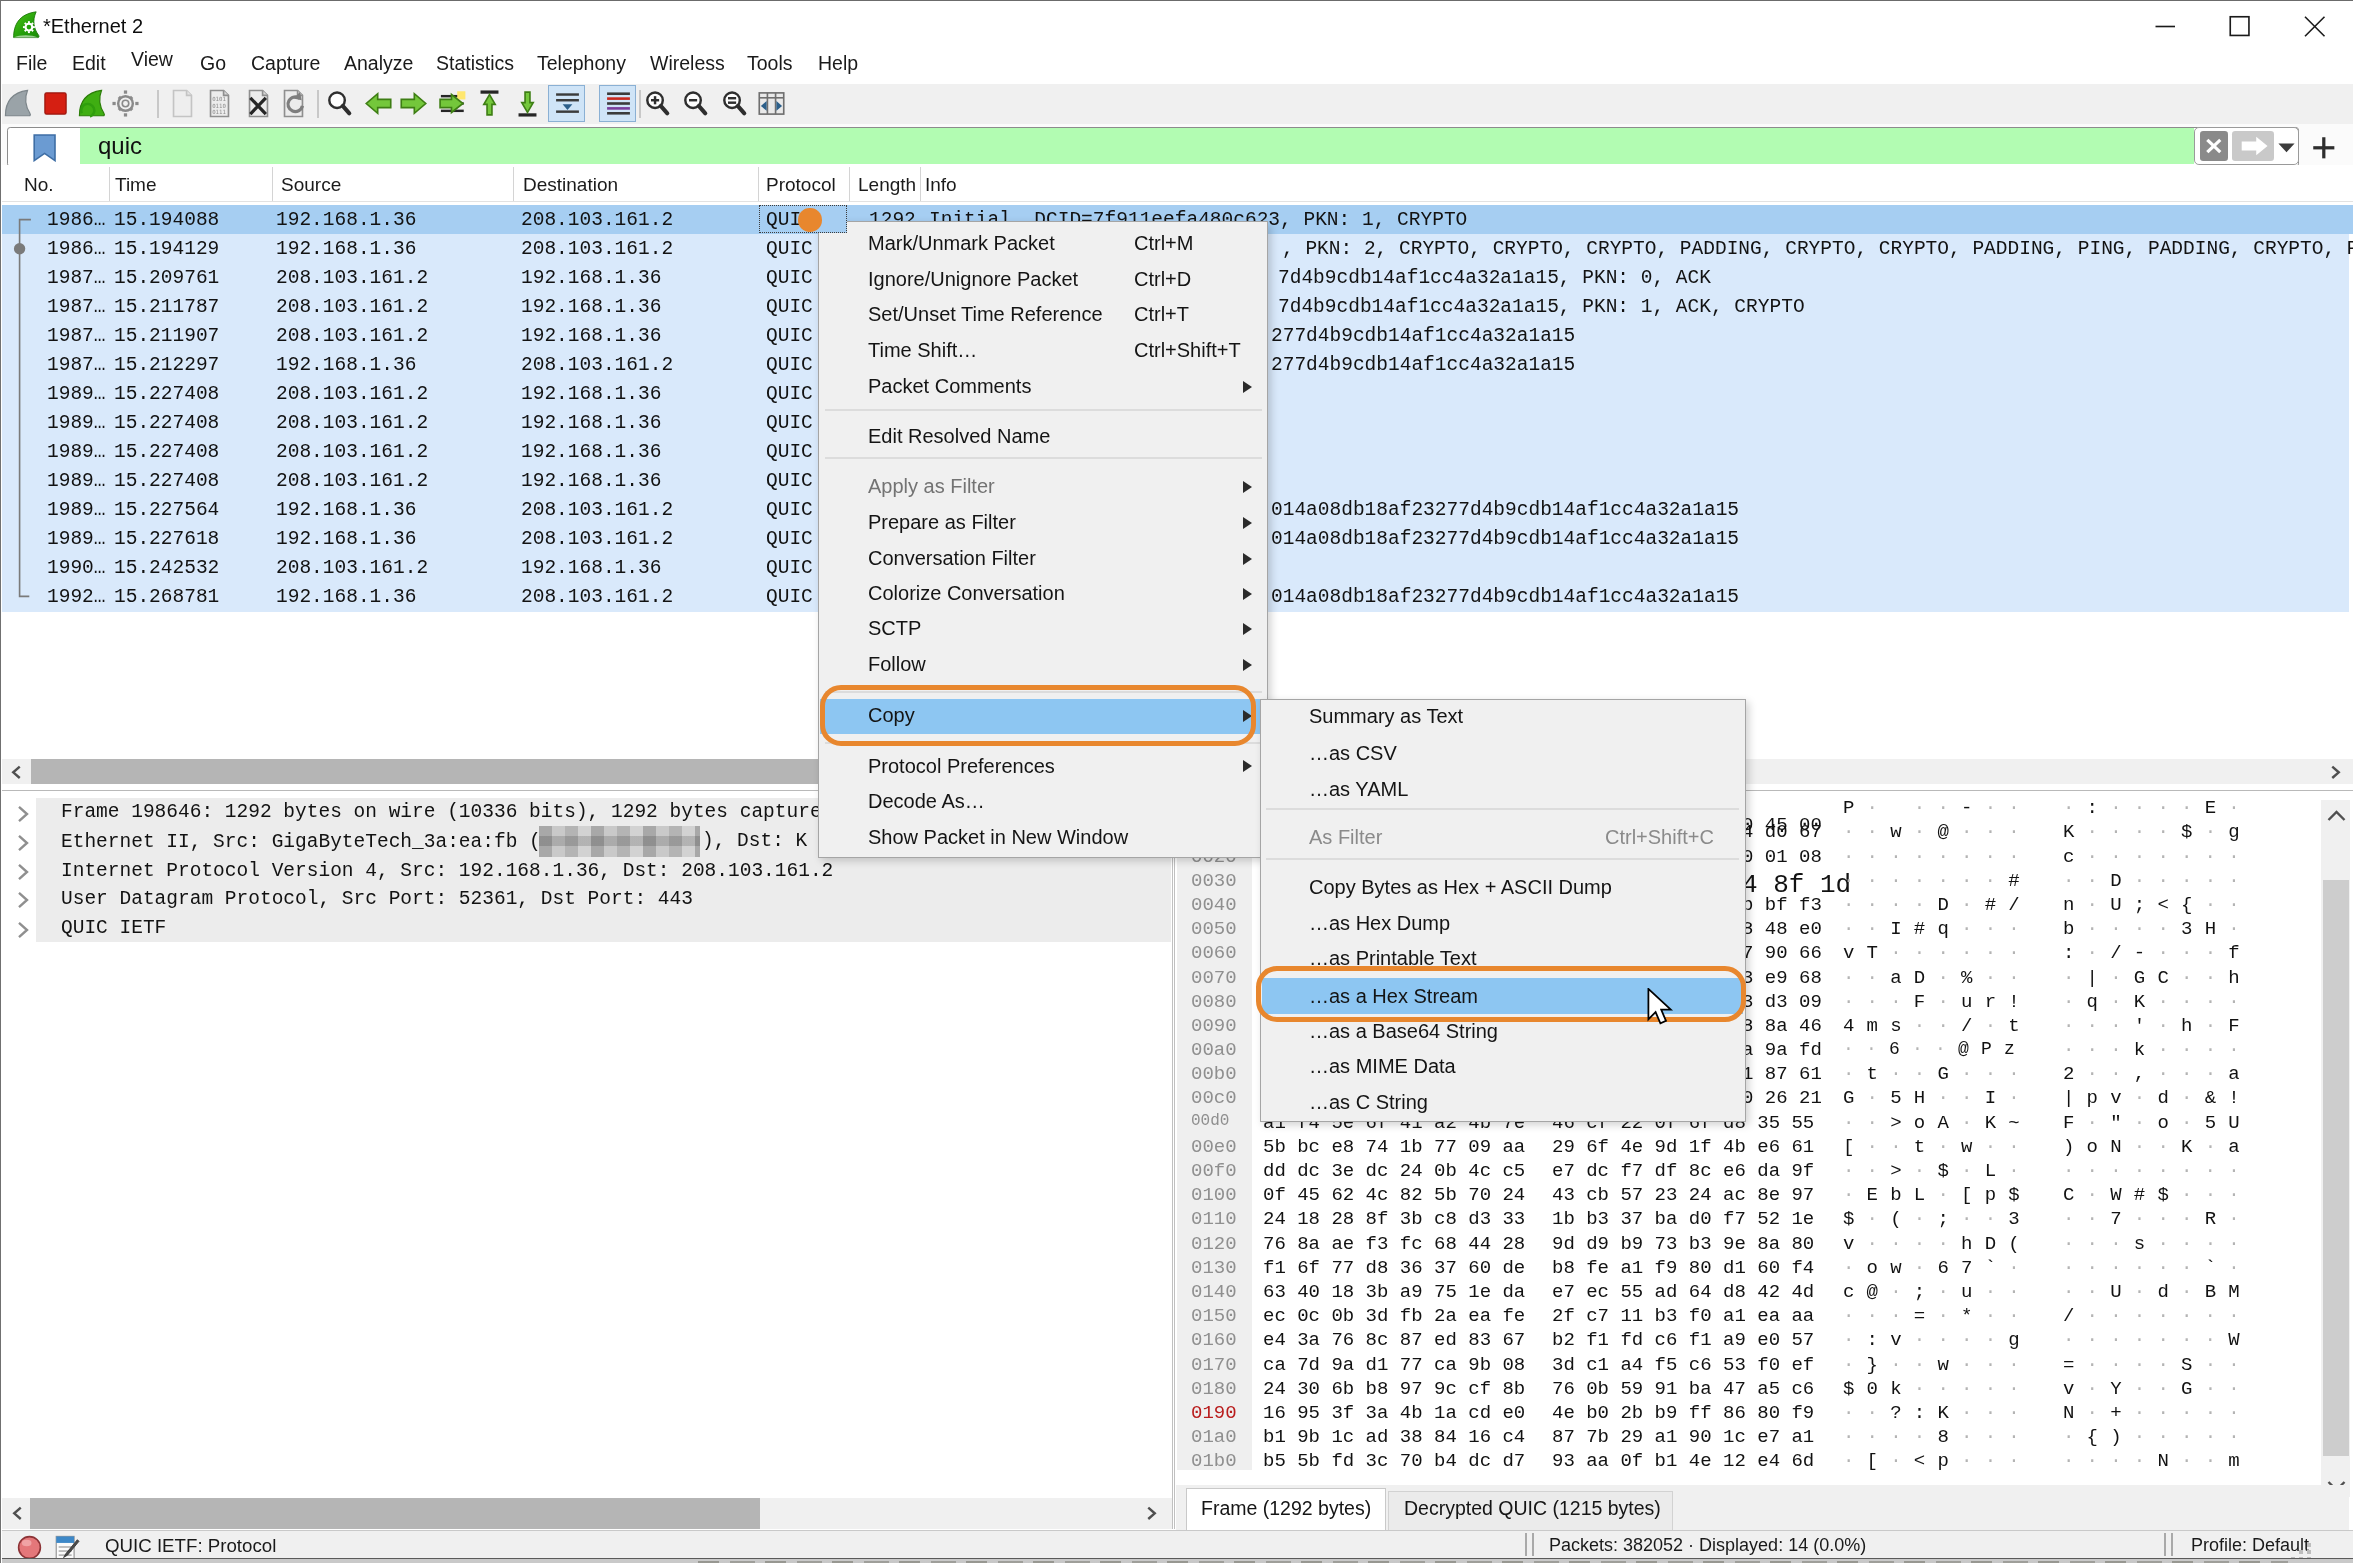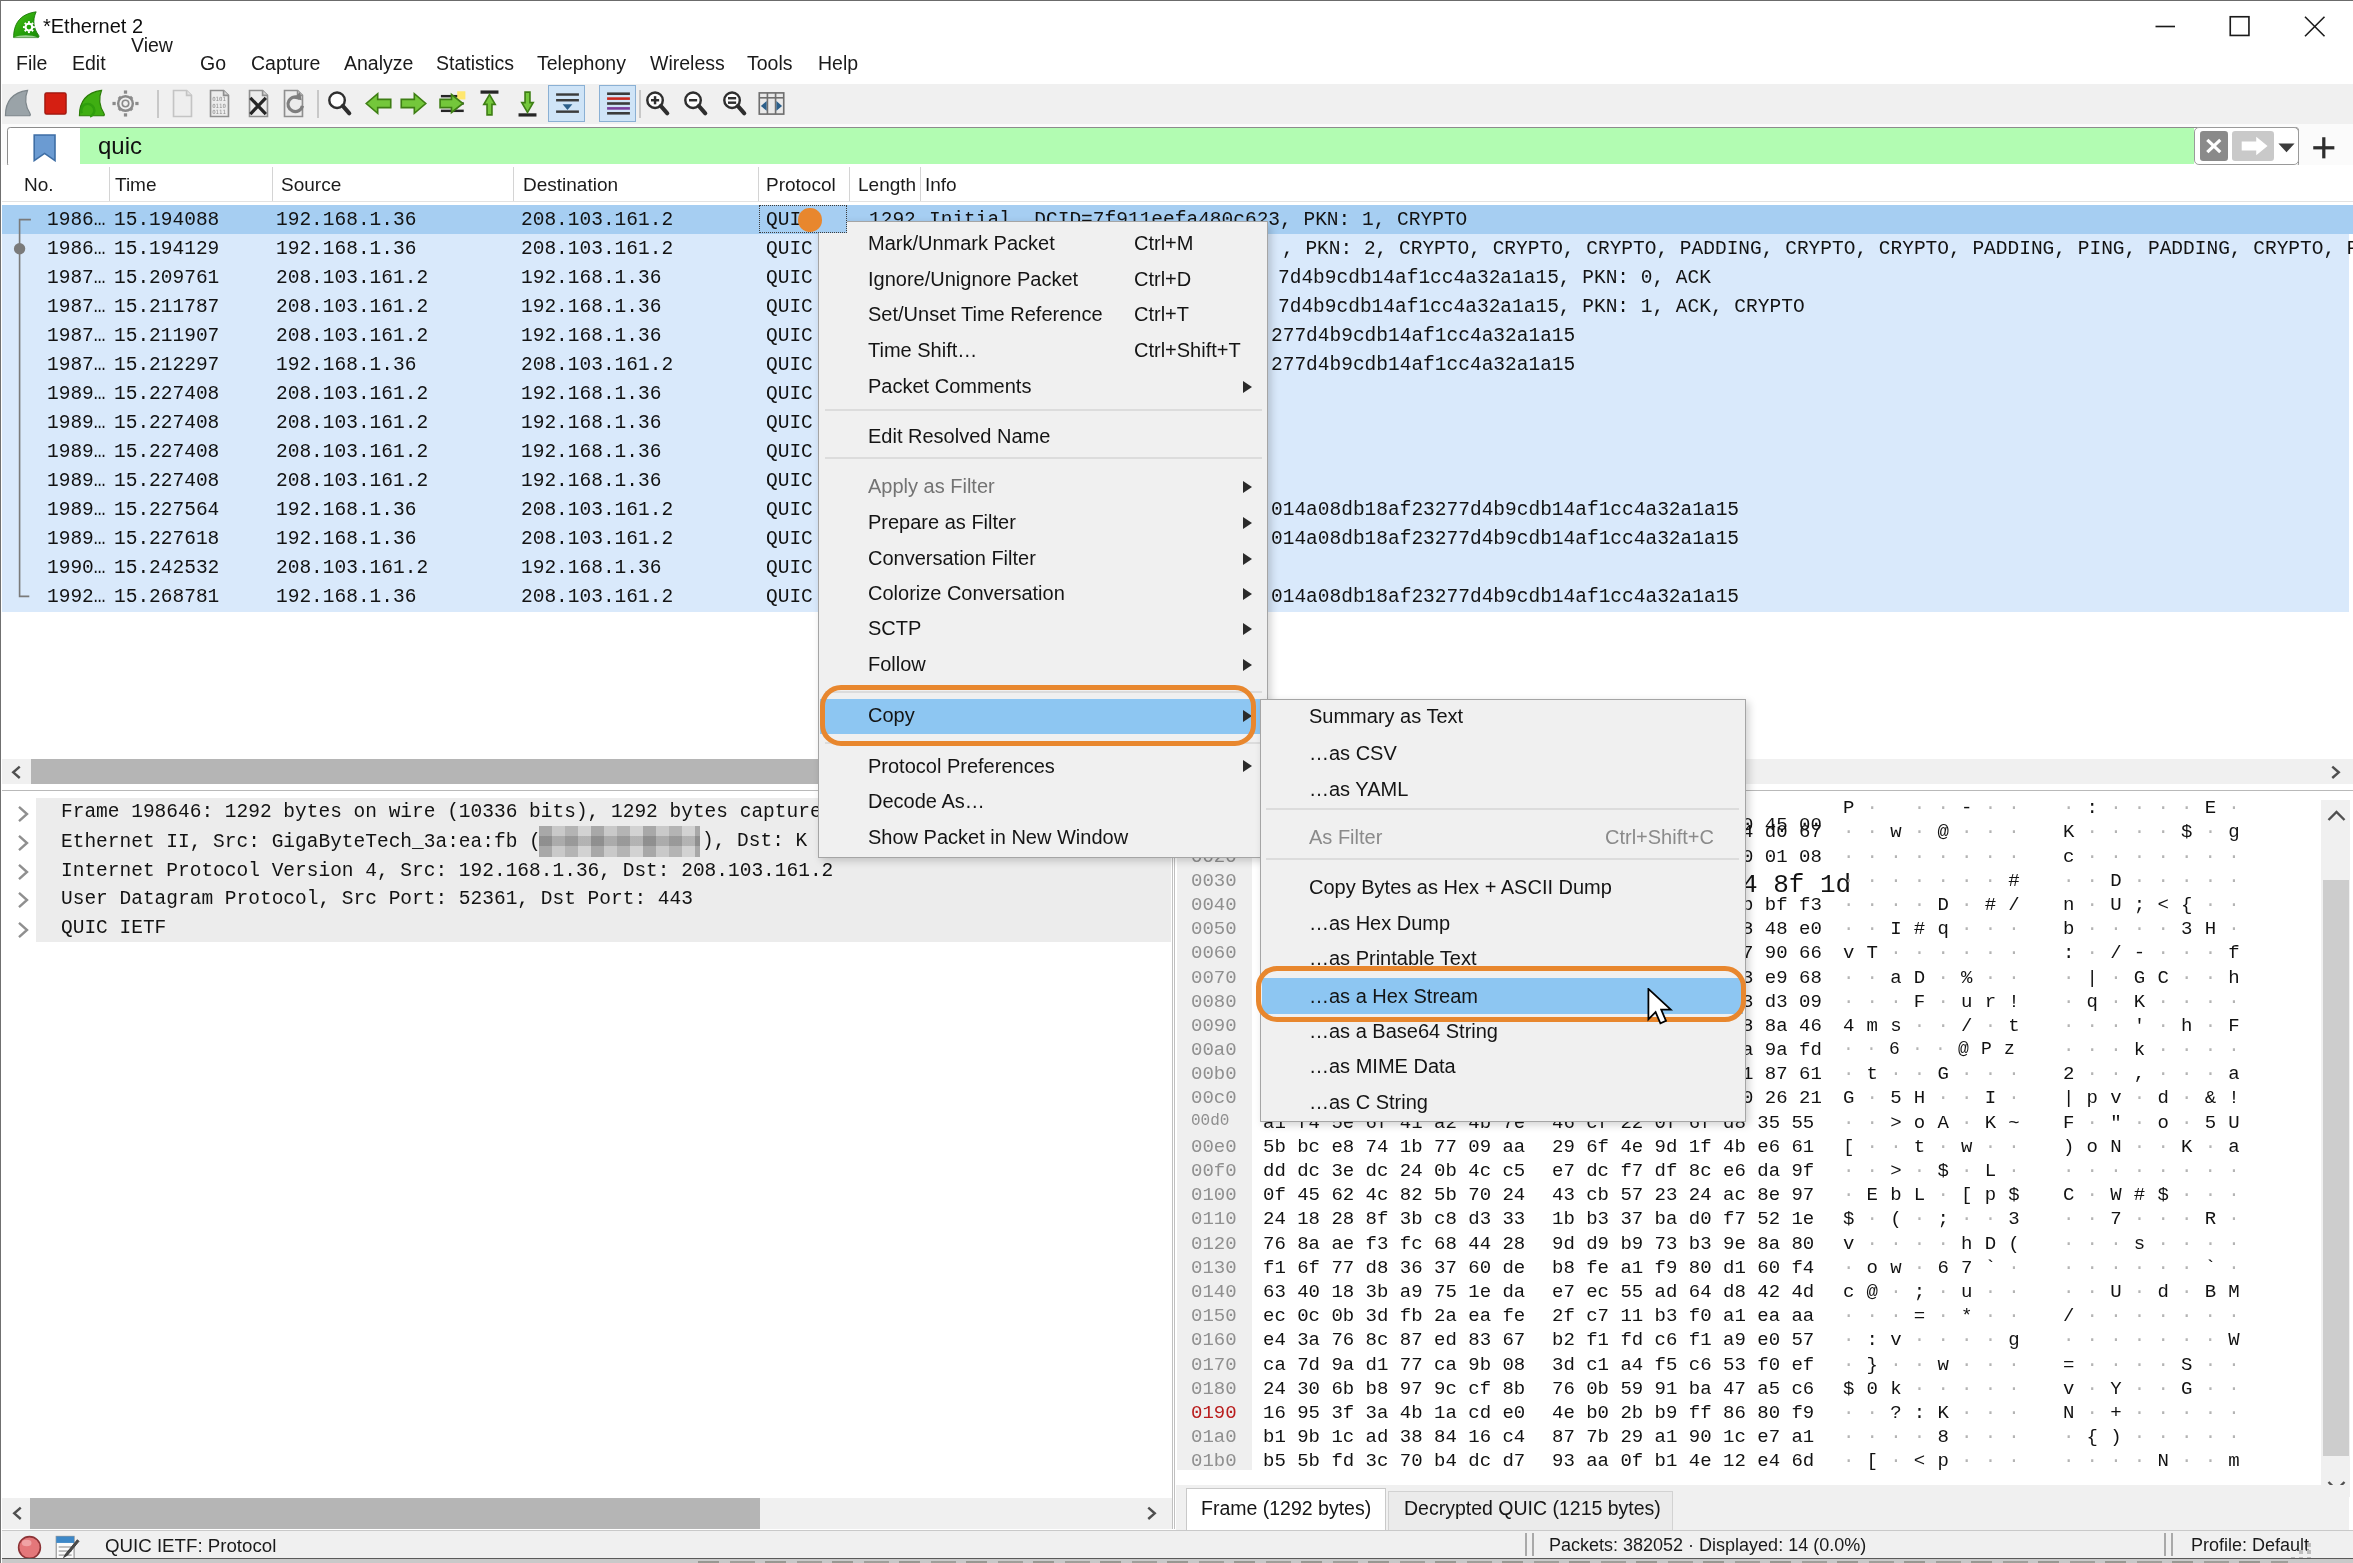--- a/index.html
+++ b/index.html
@@ -37,21 +37,21 @@
   </svg>
 <div class="ab" style="left:43px;top:14.6px;font-size:20px;color:#0d0d0d">*Ethernet 2</div>
 <svg class="ab" style="left:2149px;top:14.6px" width="195" height="23" viewBox="0 0 240 28" stroke="#1a1a1a" stroke-width="2" fill="none">
 <line x1="8" y1="14" x2="32" y2="14"></line>
 <rect x="100" y="2" width="23" height="23"></rect>
 <line x1="192" y1="2" x2="216" y2="26"></line>
     <line x1="216" y1="2" x2="192" y2="26"></line>
   </svg>
 <div class="ab" style="left:16px;top:52px;font-size:19.5px;color:#1a1a1a">File</div>
 <div class="ab" style="left:72px;top:52px;font-size:19.5px;color:#1a1a1a">Edit</div>
-<div class="ab" style="left:131px;top:34px;font-size:19.5px;color:#1a1a1a">View</div>
+<div class="ab" style="left:131px;top:48px;font-size:19.5px;color:#1a1a1a">View</div>
 <div class="ab" style="left:200px;top:52px;font-size:19.5px;color:#1a1a1a">Go</div>
 <div class="ab" style="left:251px;top:52px;font-size:19.5px;color:#1a1a1a">Capture</div>
 <div class="ab" style="left:344px;top:52px;font-size:19.5px;color:#1a1a1a">Analyze</div>
 <div class="ab" style="left:436px;top:52px;font-size:19.5px;color:#1a1a1a">Statistics</div>
 <div class="ab" style="left:537px;top:52px;font-size:19.5px;color:#1a1a1a">Telephony</div>
 <div class="ab" style="left:650px;top:52px;font-size:19.5px;color:#1a1a1a">Wireless</div>
 <div class="ab" style="left:747px;top:52px;font-size:19.5px;color:#1a1a1a">Tools</div>
 <div class="ab" style="left:818px;top:52px;font-size:19.5px;color:#1a1a1a">Help</div>
 <div class="ab" style="left:1.6px;top:84px;width:2351px;height:41px;background:#f0f0f0;border-bottom:0.8px solid #cfcfcf"></div>
 <div class="ab" style="left:157px;top:90px;width:1.6px;height:27.6px;background:#c8c8c8"></div>

